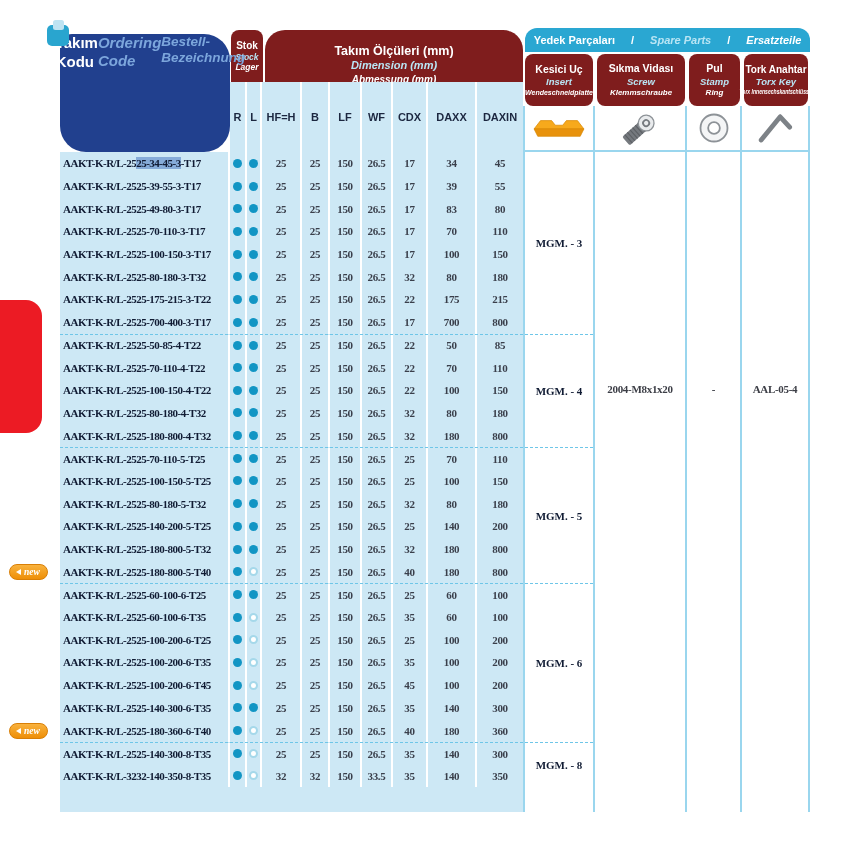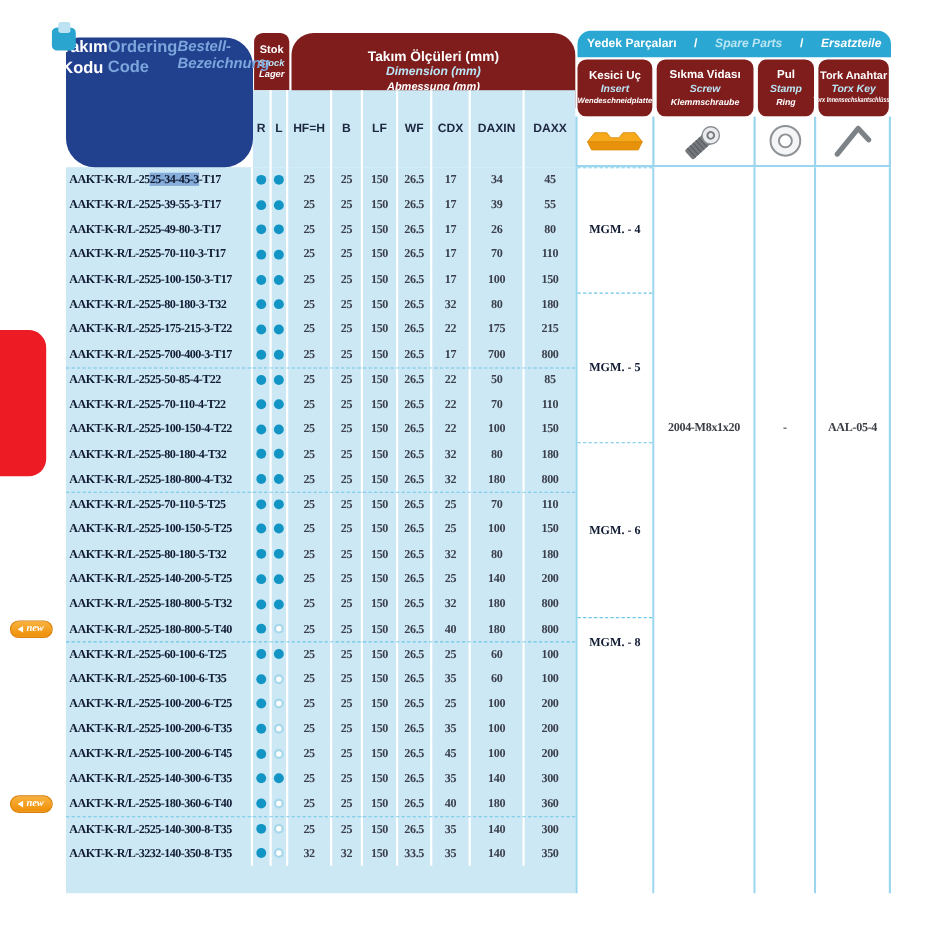--- a/index.html
+++ b/index.html
@@ -15,21 +15,21 @@
   .bookmark { position:absolute; left:47px; top:20px; width:22px; height:27px; z-index:5; }
 
   .table { position:absolute; left:60px; top:28px; width:750px; }
 
   
   .thead { position:relative; height:124px; }
   .code-head { position:absolute; left:0; top:6px; width:170px; height:118px;
                background:#21408E; border-radius:12px 26px 26px 26px;
                display:flex; justify-content:center; padding-left:11px; z-index:2; }
   .ch-tr { font-size:15px; font-weight:bold; color:#fff; line-height:1.25; }
-  .ch-en { font-size:15px; font-weight:bold; color:#7CA6DC; line-height:1.2; }
+  .ch-en { font-size:15px; font-weight:bold; font-style:italic; color:#7CA6DC; line-height:1.2; }
   .ch-de { font-size:13.5px; font-weight:bold; font-style:italic; color:#7CA6DC; line-height:1.2; }
 
   .cy-box { position:absolute; background:#7f1d1d; display:flex; flex-direction:column;
             justify-content:center; align-items:center; text-align:center; }
   .h-tr { font-size:10.5px; font-weight:bold; color:#fff; line-height:1.3; white-space:nowrap; }
   .h-en { font-size:9.5px; font-weight:bold; font-style:italic; color:#B9E5F4; line-height:1.25; white-space:nowrap; }
   .h-de { font-size:8px; font-weight:bold; font-style:italic; color:#fff; line-height:1.3; white-space:nowrap; }
   .stok-head { left:171px; top:2px; width:32px; height:52px; border-radius:8px 8px 0 0; }
   .stok-head .h-tr{font-size:10px}
   .stok-head .h-en{font-size:8.5px}
@@ -168,22 +168,22 @@
       </div>
 
       <div class="label-band" id="col-labels">
           <div class="col-label">R</div>
           <div class="col-label">L</div>
           <div class="col-label">HF=H</div>
           <div class="col-label">B</div>
           <div class="col-label">LF</div>
           <div class="col-label">WF</div>
           <div class="col-label">CDX</div>
+          <div class="col-label">DAXX</div>
           <div class="col-label">DAXIN</div>
-          <div class="col-label">DAXX</div>
         </div>
 
       <div class="icon-band">
         <div class="icon-cell ic-insert">
           <svg viewBox="0 0 60 26" width="56" height="24">
             <path d="M3 14 L10 5 L22 5 L26 10 L34 10 L38 5 L50 5 L57 14 Z" fill="#F7A91C" stroke="#D98A08" stroke-width="0.8"></path>
             <path d="M3 14 L57 14 L53 22 L7 22 Z" fill="#E8920C" stroke="#D98A08" stroke-width="0.8"></path>
           </svg>
         </div>
         <div class="icon-cell ic-screw">
@@ -256,21 +256,21 @@
               <span class="dot f"></span>
             </div>
             <div class="cell c-dot">
               <span class="dot f"></span>
             </div>
             <div class="cell c-num">25</div>
             <div class="cell c-num">25</div>
             <div class="cell c-num">150</div>
             <div class="cell c-num">26.5</div>
             <div class="cell c-num">17</div>
-            <div class="cell c-num">26</div>
+            <div class="cell c-num">83</div>
             <div class="cell c-num">80</div>
           </div>
           <div class="row">
             <div class="cell c-code">
               <span class="code-text">AAKT-K-R/L-2525-70-110-3-T17</span>
             </div>
             <div class="cell c-dot">
               <span class="dot f"></span>
             </div>
             <div class="cell c-dot">
@@ -719,20 +719,23 @@
             <div class="cell c-num">32</div>
             <div class="cell c-num">32</div>
             <div class="cell c-num">150</div>
             <div class="cell c-num">33.5</div>
             <div class="cell c-num">35</div>
             <div class="cell c-num">140</div>
             <div class="cell c-num">350</div>
           </div>
         </div>
       <div class="insert-col" id="groups">
+          <div class="igroup" style="height: 181.6px;">
+            <span class="mgm">MGM. - 3</span>
+          </div>
           <div class="igroup gs" style="height: 113.5px;">
             <span class="mgm">MGM. - 4</span>
           </div>
           <div class="igroup gs" style="height: 136.2px;">
             <span class="mgm">MGM. - 5</span>
           </div>
           <div class="igroup gs" style="height: 158.9px;">
             <span class="mgm">MGM. - 6</span>
           </div>
           <div class="igroup gs" style="height: 45.4px;">

